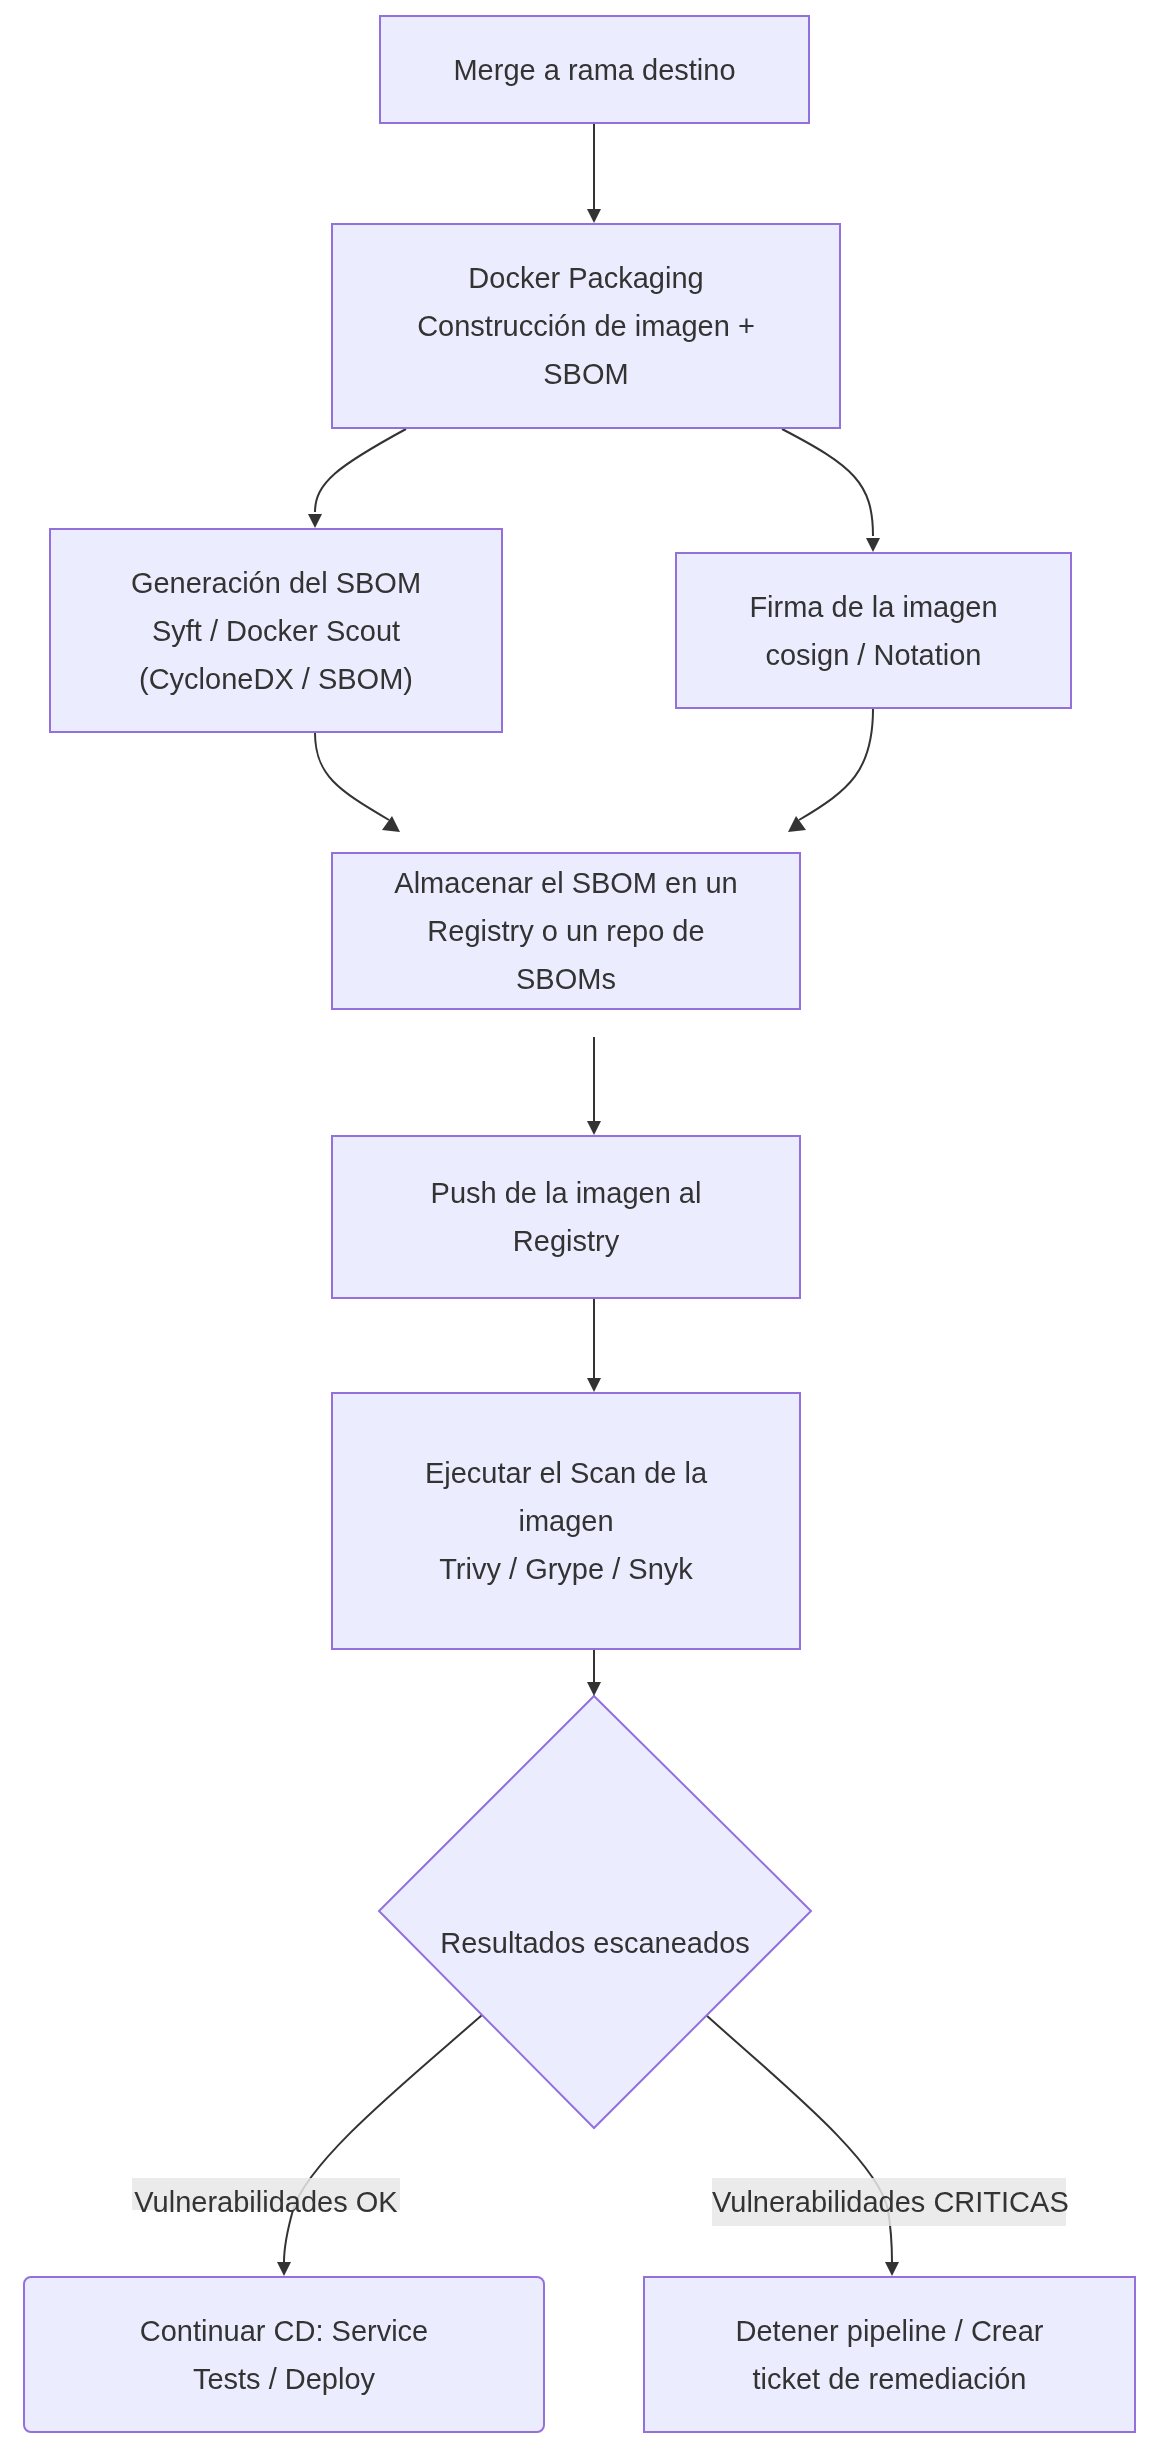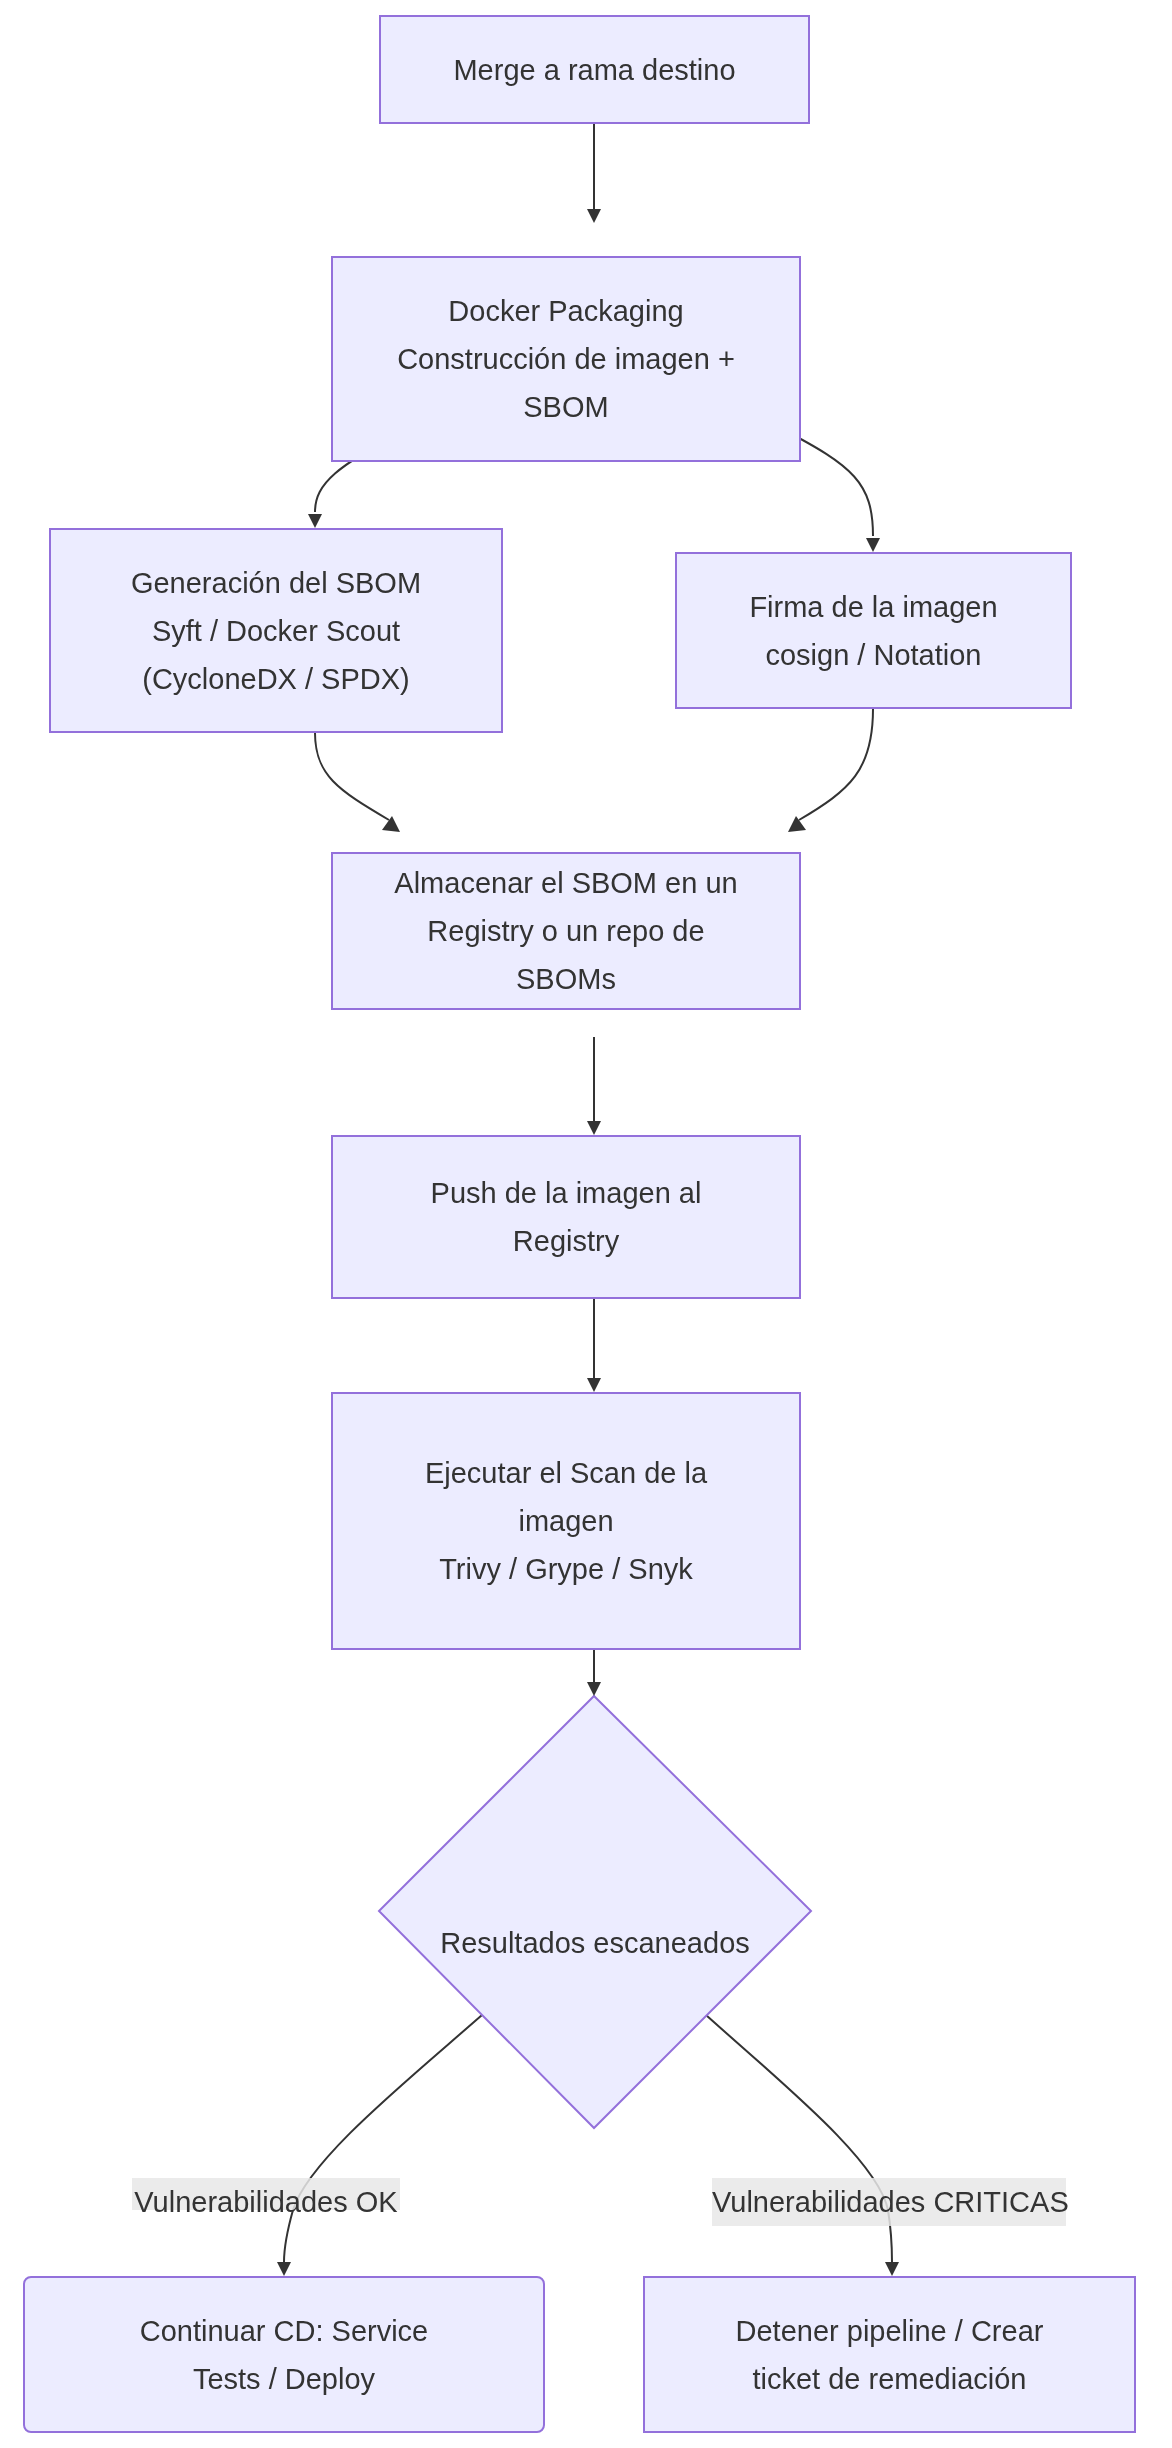--- a/index.html
+++ b/index.html
@@ -54,33 +54,33 @@
         <polygon points="884,2276 877,2262 891,2262" fill="#333333"></polygon>
       </g>
     </svg>
 
   <div class="node" style="left:371px;top:15px;width:431px;height:109px;">
     <div class="lines">
       <span class="line">Merge a rama destino</span>
     </div>
   </div>
 
-  <div class="node" style="left:323px;top:223px;width:470px;height:206px;margin-top:33px;">
+  <div class="node" style="left:323px;top:223px;width:510px;height:206px;">
     <div class="lines">
       <span class="line">Docker Packaging</span>
       <span class="line">Construcción de imagen +</span>
       <span class="line">SBOM</span>
     </div>
   </div>
 
   <div class="node" style="left:41px;top:528px;width:454px;height:205px;">
     <div class="lines">
       <span class="line">Generación del SBOM</span>
       <span class="line">Syft / Docker Scout</span>
-      <span class="line">(CycloneDX / SPDX)</span>
+      <span class="line">(CycloneDX / SBOM)</span>
     </div>
   </div>
 
   <div class="node" style="left:667px;top:552px;width:397px;height:157px;">
     <div class="lines">
       <span class="line">Firma de la imagen</span>
       <span class="line">cosign / Notation</span>
     </div>
   </div>
 

